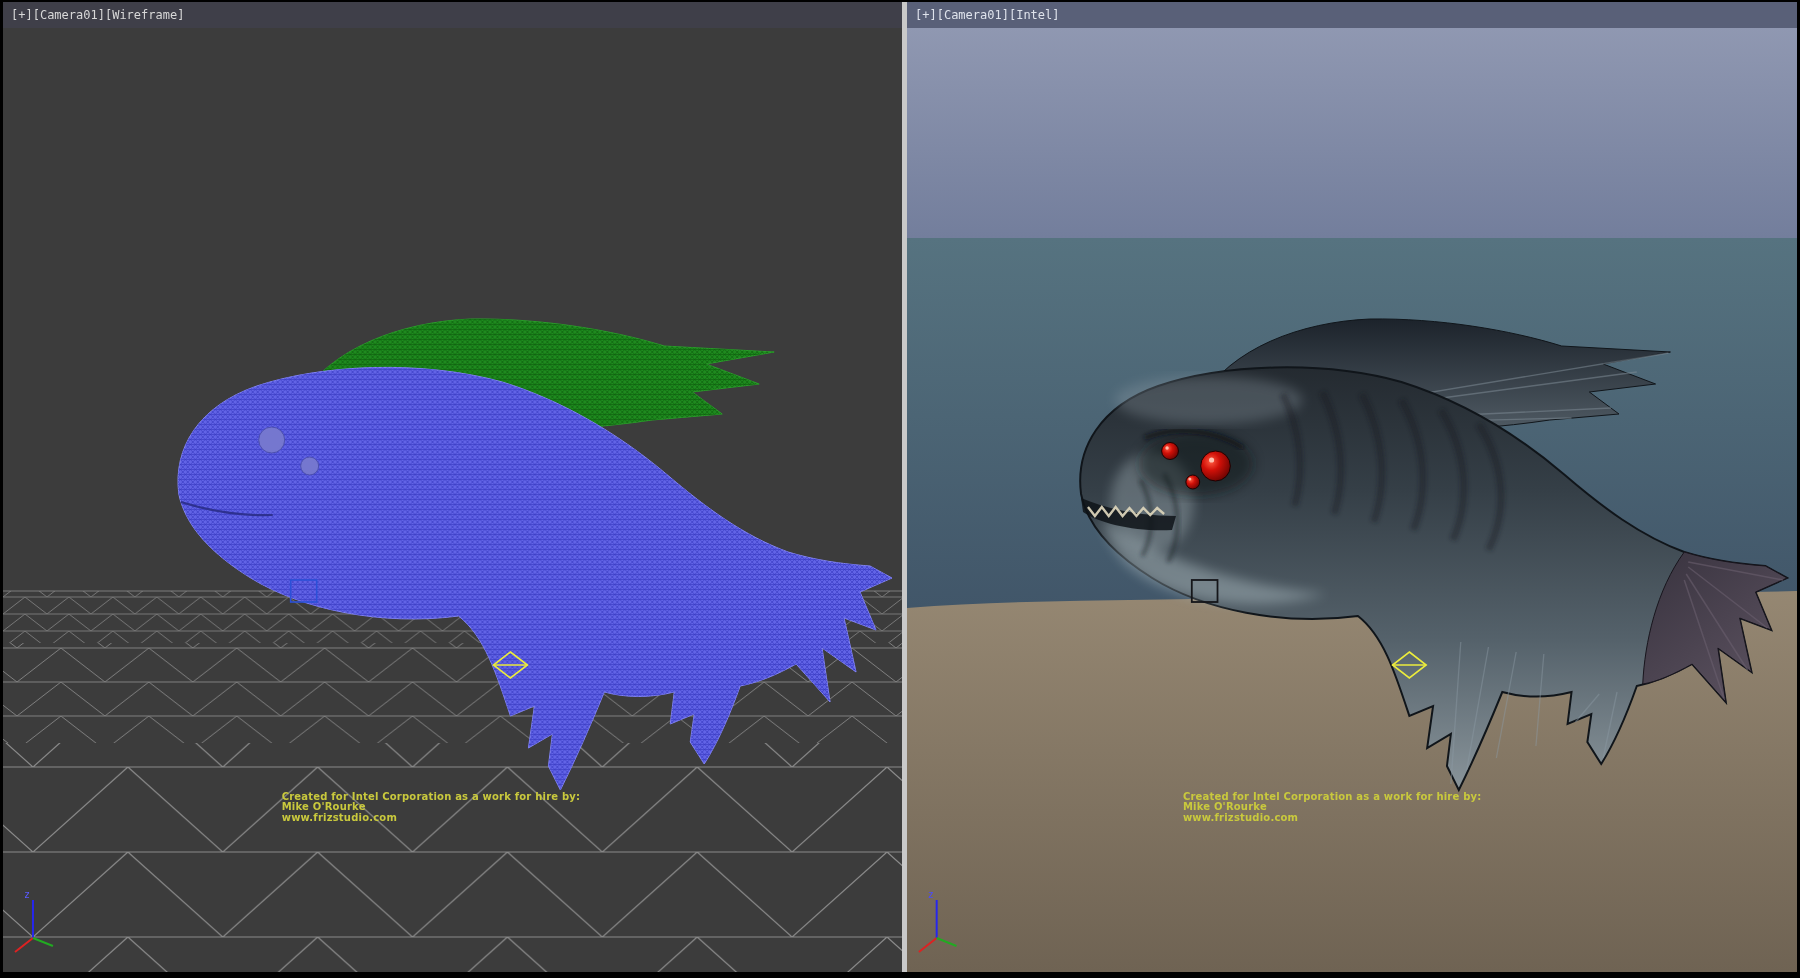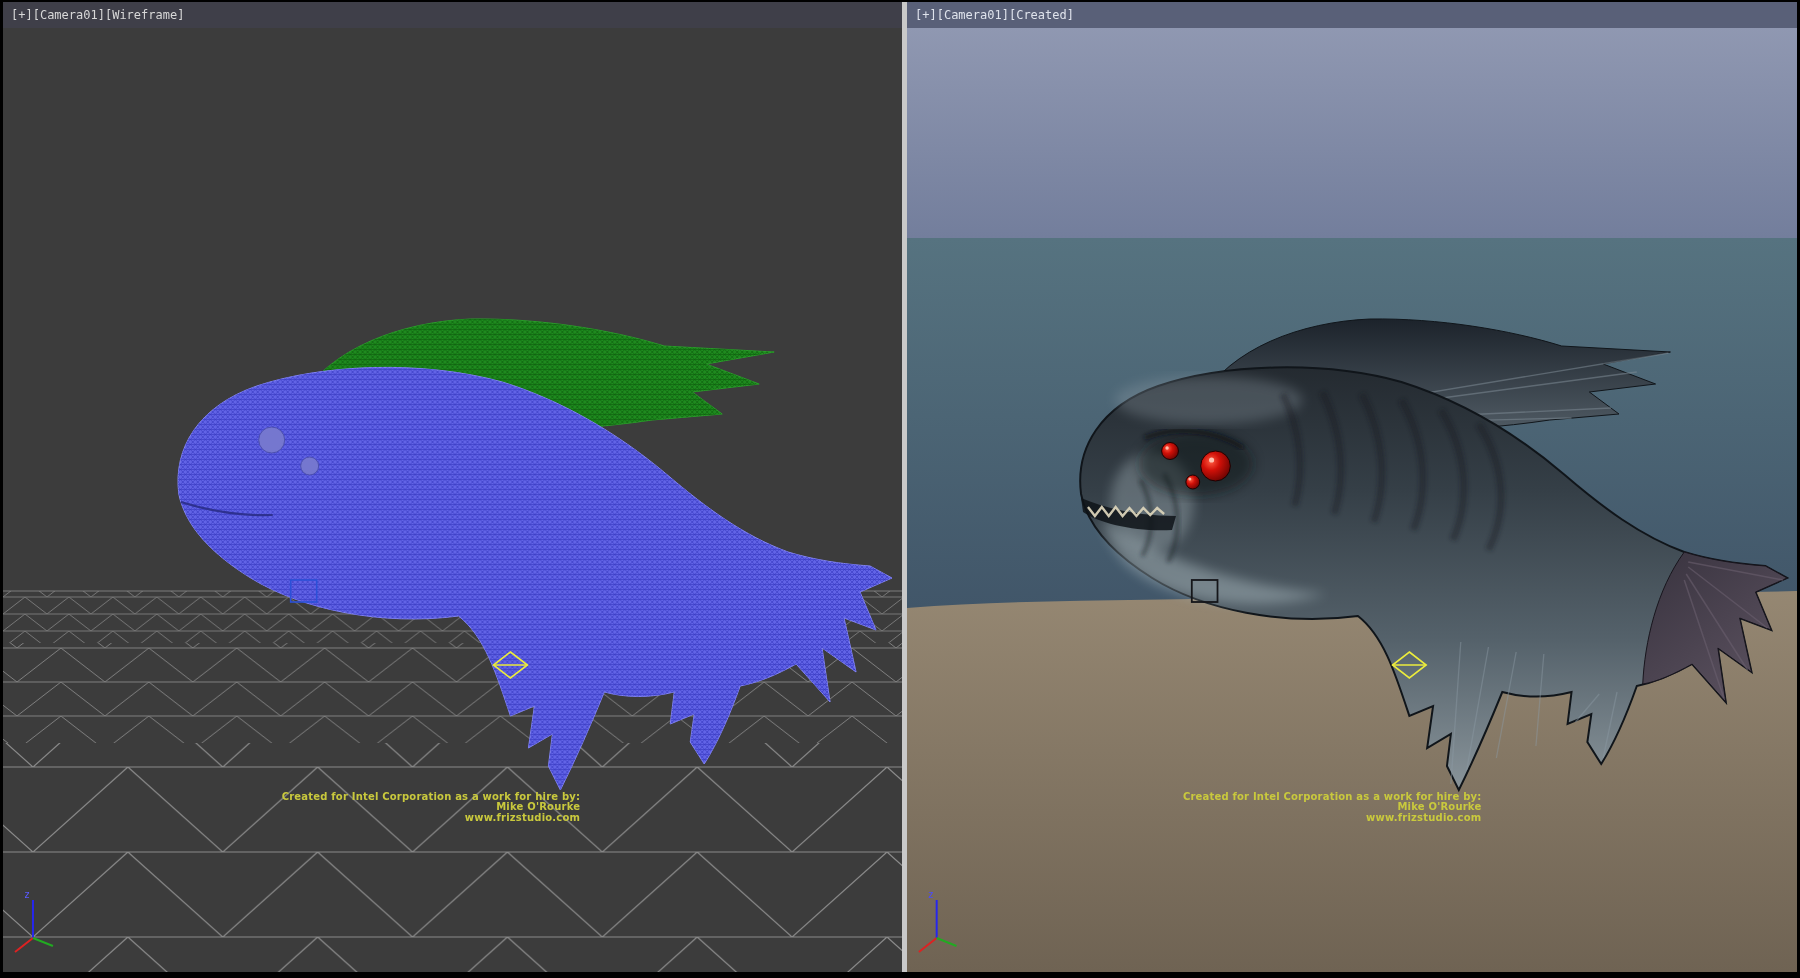--- a/index.html
+++ b/index.html
@@ -9,21 +9,21 @@
   .viewport.left{left:3px;width:899px;background:#3c3c3c;}
   .viewport.right{left:907px;width:890px;background:#6b7590;}
   .divider{position:absolute;left:902px;top:2px;width:5px;height:970px;background:#c9c9c9;cursor:col-resize;}
   .scene{position:absolute;left:0;top:0;width:100%;height:100%;display:block;}
   .vp-header{position:absolute;top:0;left:0;right:0;height:26px;display:flex;align-items:center;
              padding-left:8px;font-family:"DejaVu Sans Mono",monospace;font-size:12px;letter-spacing:0;}
   .left .vp-header{background:#3f3f49;color:#d8d8d8;}
   .right .vp-header{background:#596078;color:#dfe3ec;}
   .vp-header span{cursor:pointer;white-space:pre;}
   .credits{position:absolute;left:31%;top:81.4%;color:#c9c93d;font-size:10px;font-weight:bold;
-           line-height:10.5px;white-space:nowrap;letter-spacing:.2px;text-align:right;}
+           line-height:10.5px;white-space:nowrap;letter-spacing:.2px;}
   .tripod-label{font-family:"DejaVu Sans Mono",monospace;}
 </style>
 </head>
 <body>
 
 <div class="frame">
 
   <section class="viewport left">
     <svg class="scene" viewBox="0 0 900 970" preserveAspectRatio="none">
       <defs>
@@ -221,21 +221,21 @@
         <line x1="30" y1="898" x2="30" y2="936" stroke="#2626ee" stroke-width="2"></line>
         <line x1="30" y1="936" x2="12" y2="950" stroke="#dd2222" stroke-width="2"></line>
         <line x1="30" y1="936" x2="50" y2="944" stroke="#22aa22" stroke-width="2"></line>
         <text class="tripod-label" x="21" y="896" font-size="10" fill="#4a4aff">z</text>
       </g>
     </svg>
 
     <header class="vp-header">
       <span>[+]</span>
         <span>[Camera01]</span>
-        <span>[Created]</span>
+        <span>[Intel]</span>
     </header>
 
     <div class="credits">
       <div>Created for Intel Corporation as a work for hire by:</div>
       <div>Mike O'Rourke</div>
       <div>www.frizstudio.com</div>
     </div>
   </section>
 
 </div>

